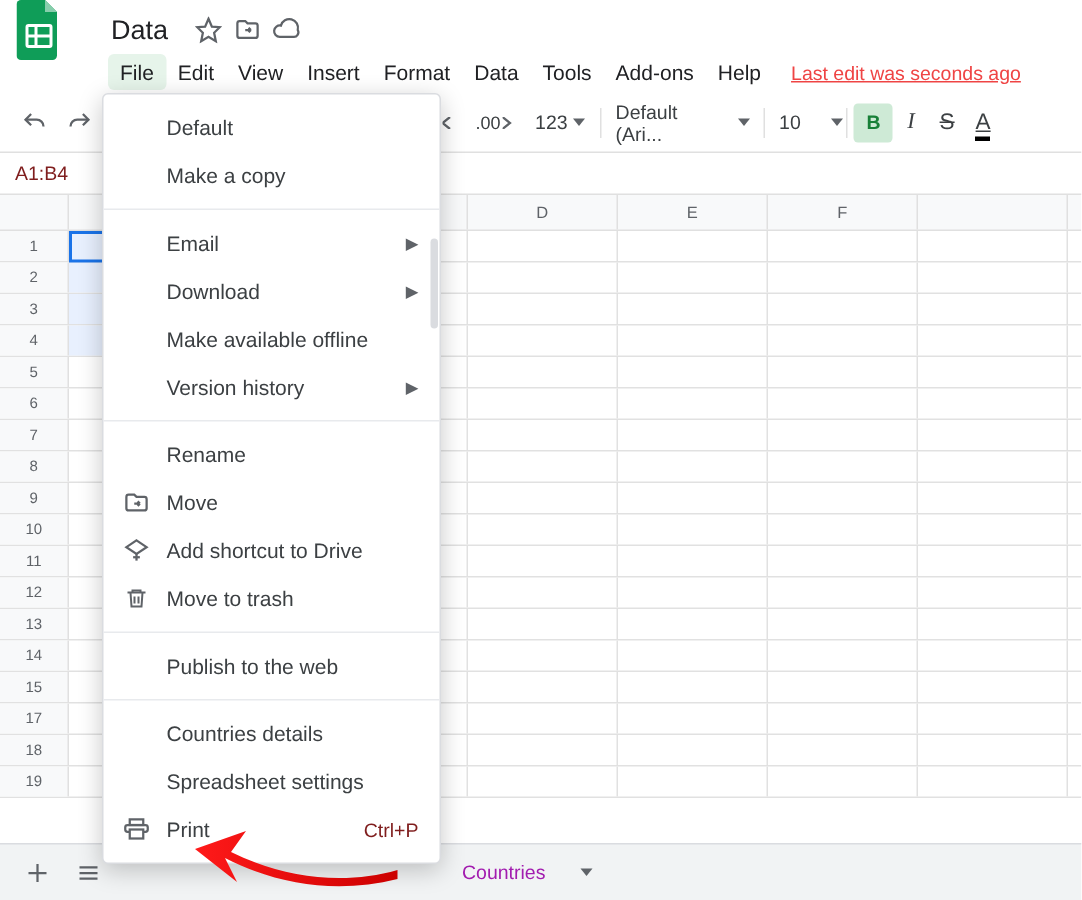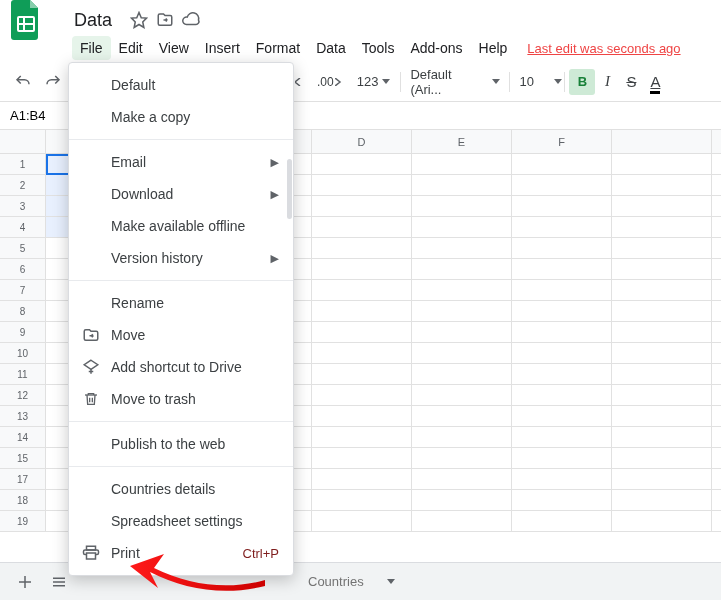--- a/index.html
+++ b/index.html
@@ -25,42 +25,42 @@
   .font-sel { width: 100px; justify-content: space-between; }
   .size-sel { width: 46px; justify-content: space-between; }
   .bold-chip { width: 26px; height: 26px; background: #ceead6; border-radius: 3px; display: flex; align-items: center; justify-content: center; font-weight: 700; color: #188038; }
   .fmt { width: 24px; text-align: center; font-size: 15px; }
   .italic { font-style: italic; font-family: "Times New Roman", serif; }
   .strike { text-decoration: line-through; }
   .uA { text-decoration: underline; position: relative; }
 
   
   .namefx { display: flex; align-items: center; height: 28px; border-bottom: 1px solid #e0e0e0; }
-  .namebox { width: 60px; font-size: 13px; padding-left: 10px; color: #000000; display: flex; align-items: center; }
+  .namebox { width: 60px; font-size: 13px; padding-left: 10px; color: #7f1d1d; display: flex; align-items: center; }
 
   
   .grid-wrap { position: relative; height: 430px; overflow: hidden; }
   .col-hdrs { display: flex; height: 24px; background: #f8f9fa; border-bottom: 1px solid #e0e0e0; }
   .corner { width: 46px; border-right: 1px solid #e0e0e0; }
   .ch { width: 100px; border-right: 1px solid #e0e0e0; display:flex; align-items:center; justify-content:center; font-size: 11px; color:#5f6368; }
   .ch2 { width: 66px; }
   .rows { }
   .row { display: flex; height: 21px; border-bottom: 1px solid #e1e1e1; }
   .rh { width: 46px; border-right: 1px solid #e0e0e0; background: #f8f9fa; display:flex; align-items:center; justify-content:center; font-size: 10px; color:#5f6368; }
   .cell { width: 100px; border-right: 1px solid #e1e1e1; }
   .cellA { width: 66px; }
   .selA { background: #e8f0fe; }
   .activeCell { position: absolute; left: 46px; top: 24px; width: 66px; height: 21px; border: 2px solid #1a73e8; pointer-events:none; }
   .selHandle { position:absolute; width:7px; height:7px; background:#1a73e8; border:1px solid #fff; left: 108px; top: 103px; }
 
   
   .sheetbar { position: absolute; left: 0; bottom: 0; width: 100%; height: 38px; background: #f1f3f4; border-top: 1px solid #dadce0; display: flex; align-items: center; padding-left: 8px; font-size: 13px; color: #3c4043; }
   .sb-btn { width: 34px; height: 30px; display:flex; align-items:center; justify-content:center; color:#5f6368; }
   .sheet-tab { background: #fff; border: 1px solid #dadce0; border-bottom: none; border-radius: 0; padding: 8px 14px; display:flex; align-items:center; gap:8px; margin-left: 4px; }
-  .sheet-tab.inactive { background: transparent; border: none; color:#737373; }
+  .sheet-tab.inactive { background: transparent; border: none; color:#a21caf; }
   .dd { color:#5f6368; }
 
   
   .file-menu { position: absolute; left: 68px; top: 62px; width: 226px; background: #fff; border: 1px solid #dadce0; border-radius: 4px; box-shadow: 0 4px 16px rgba(0,0,0,0.22); padding: 6px 0; font-size: 14px; color: #3c4043; z-index: 50; }
   .fm-item { display: flex; align-items: center; height: 32px; padding: 0 14px 0 42px; position: relative; cursor: pointer; }
   .fm-ico { position: absolute; left: 12px; width: 20px; height: 20px; display:flex; align-items:center; justify-content:center; color:#5f6368; }
   .fm-arrow { margin-left: auto; color: #5f6368; font-size: 11px; }
   .fm-sep { height: 1px; background: #e8eaed; margin: 6px 0; }
   .fm-shortcut { margin-left: auto; color: #7f1d1d; font-size: 13px; }
   .menu-scroll { position:absolute; right:1px; top:96px; width:5px; height:60px; background:#dadce0; border-radius:3px; }

